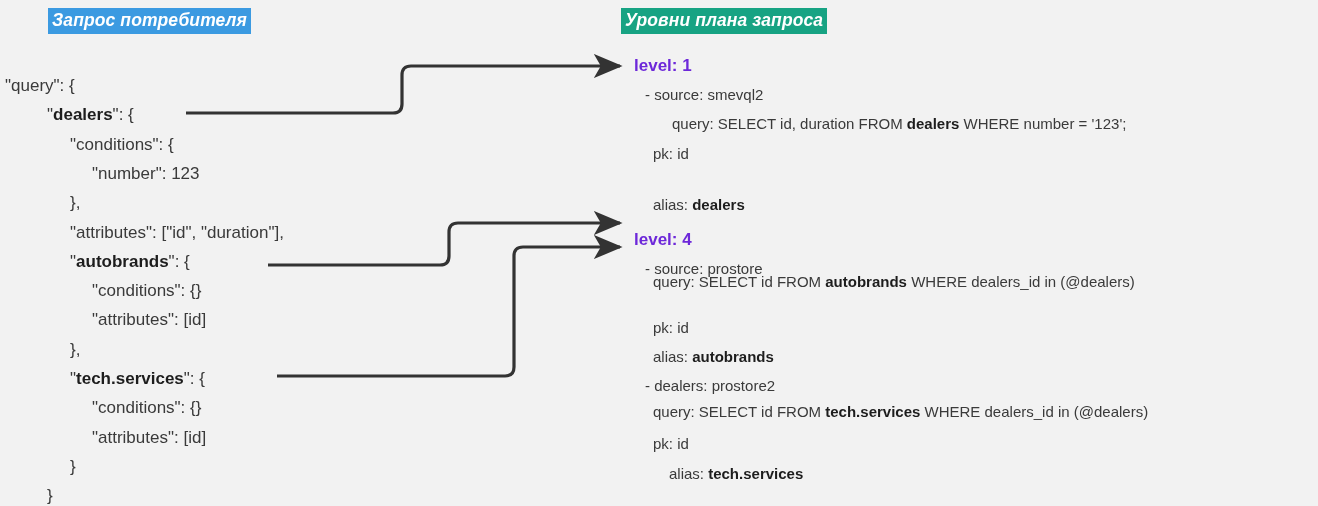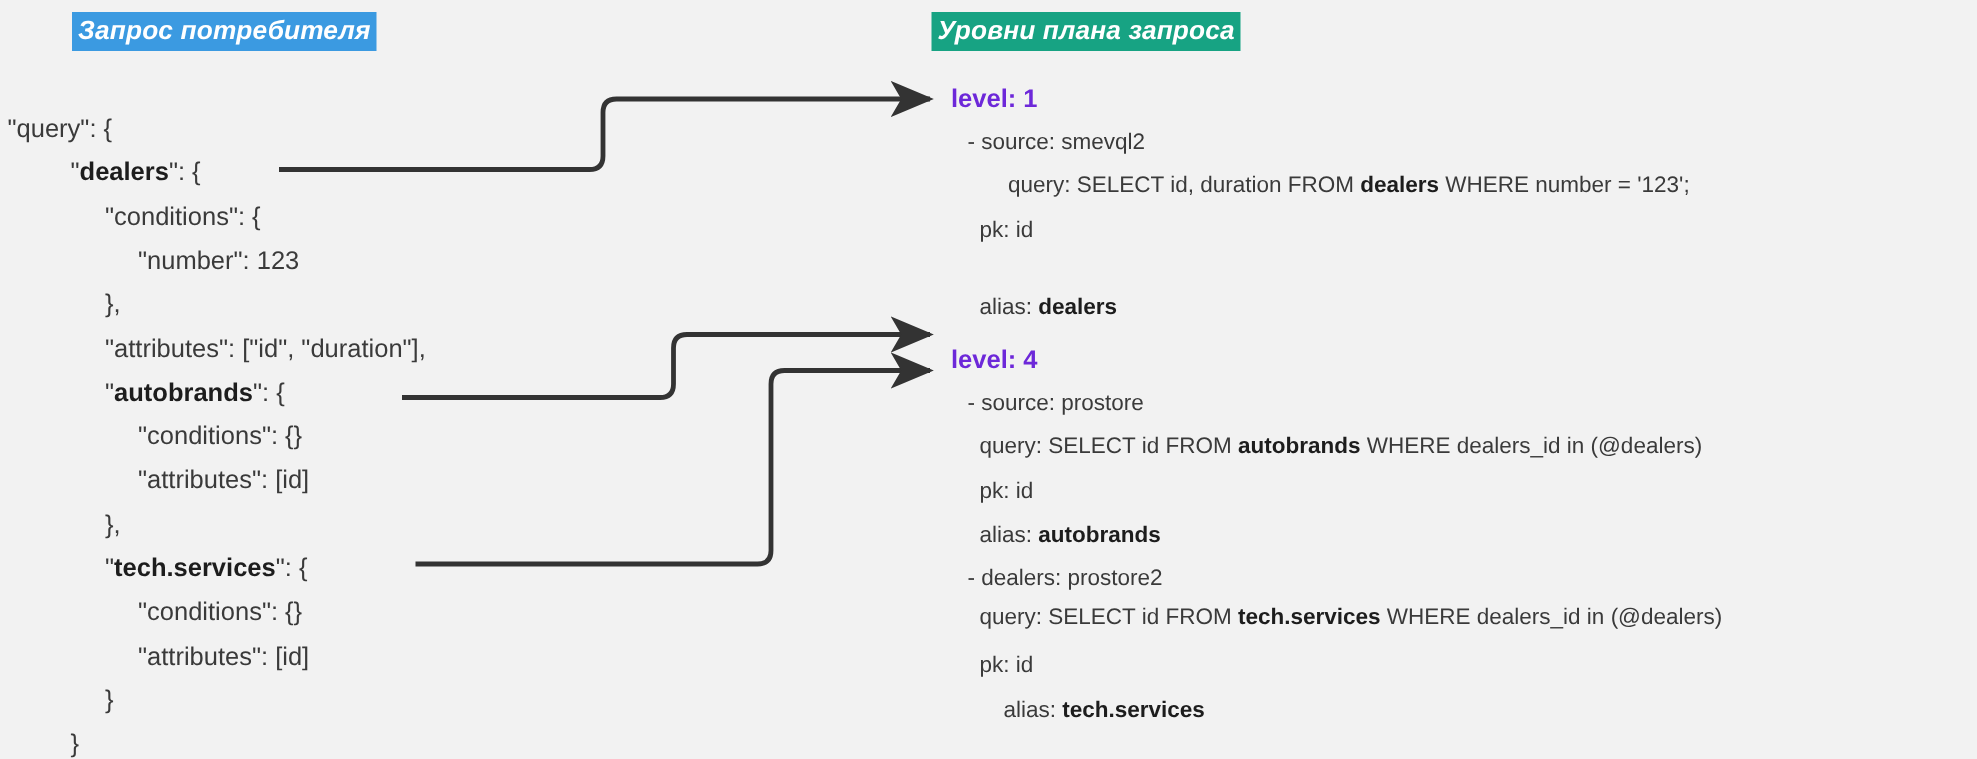--- a/index.html
+++ b/index.html
@@ -117,21 +117,21 @@
     </div>
 
   <div id="plan-block">
       <div class="level-title" style="left: 634px; top: 56px;">level: 1</div>
       <div class="detail-line" style="left: 645px; top: 85.2px;">- source: smevql2</div>
       <div class="detail-line" style="left: 672px; top: 114.4px; text-align: center;">query: SELECT id, duration FROM <b>dealers</b> WHERE number = '123';</div>
       <div class="detail-line" style="left: 653px; top: 143.6px;">pk: id</div>
       <div class="detail-line" style="left: 653px; top: 175px; margin-top: 20px;">alias: <b>dealers</b></div>
       <div class="level-title" style="left: 634px; top: 230px;">level: 4</div>
       <div class="detail-line" style="left: 645px; top: 259.2px;">- source: prostore</div>
-      <div class="detail-line" style="left: 653px; top: 288px; text-align: right;">query: SELECT id FROM <b>autobrands</b> WHERE dealers_id in (@dealers)</div>
+      <div class="detail-line" style="left: 653px; top: 272px; text-align: right;">query: SELECT id FROM <b>autobrands</b> WHERE dealers_id in (@dealers)</div>
       <div class="detail-line" style="left: 653px; top: 317.6px;">pk: id</div>
       <div class="detail-line" style="left: 653px; top: 346.8px;">alias: <b>autobrands</b></div>
       <div class="detail-line" style="left: 645px; top: 376px;">- dealers: prostore2</div>
       <div class="detail-line" style="left: 653px; top: 402px;">query: SELECT id FROM <b>tech.services</b> WHERE dealers_id in (@dealers)</div>
       <div class="detail-line" style="left: 653px; top: 434.4px;">pk: id</div>
       <div class="detail-line" style="left: 653px; top: 463.6px; margin-left: 16px;">alias: <b>tech.services</b></div>
     </div>
 
   <svg id="connectors" viewBox="0 0 1318 506">
     <defs>

